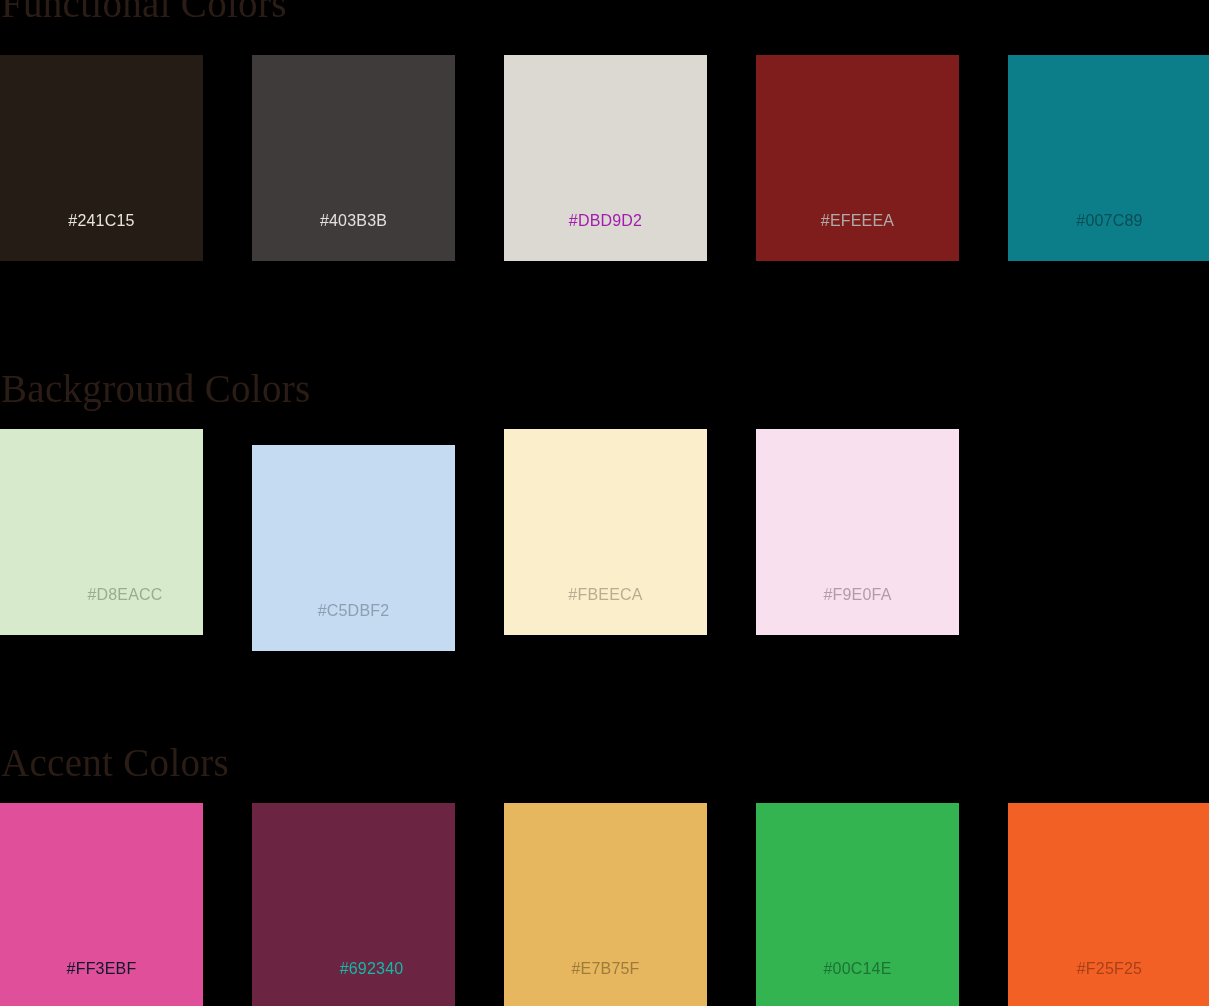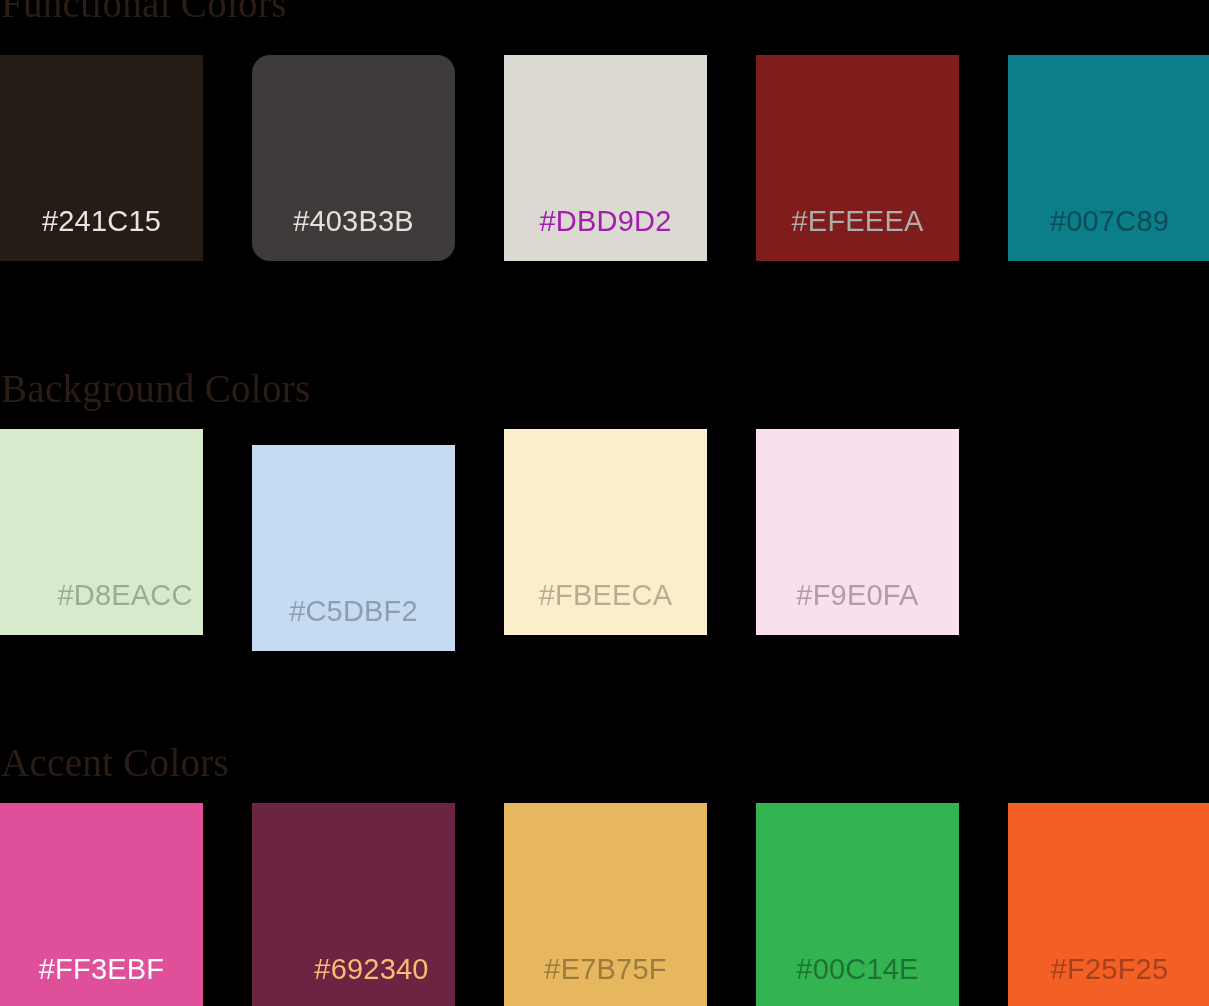--- a/index.html
+++ b/index.html
@@ -62,21 +62,21 @@
     background: transparent;
   }
 
   .swatch-label {
     position: absolute;
     left: 0;
     right: 0;
     bottom: 26px;
     text-align: center;
     font-family: "Liberation Sans", sans-serif;
-    font-size: 29px;
+    font-size: 16px;
     line-height: 28px;
     font-weight: 400;
     letter-spacing: 0.2px;
     white-space: nowrap;
   }
 
   
   #section-functional  { top: -16px; }
   #section-functional .swatch-row { margin-top: 31px; }
 
@@ -90,21 +90,21 @@
 <body style="background-color: rgb(0, 0, 0);">
 
 <div class="palette-page">
 
   <div class="section" id="section-functional">
     <div class="section-heading" style="color: rgb(43, 29, 21);">Functional Colors</div>
     <div class="swatch-row">
       <div class="swatch" style="background-color: rgb(36, 28, 21);">
         <span class="swatch-label" style="color: rgb(232, 228, 222);">#241C15</span>
       </div>
-      <div class="swatch" style="background-color: rgb(64, 59, 59); border-radius: 18px;">
+      <div class="swatch" style="background-color: rgb(64, 59, 59);">
         <span class="swatch-label" style="color: rgb(227, 224, 222);">#403B3B</span>
       </div>
       <div class="swatch" style="background-color: rgb(219, 217, 210);">
         <span class="swatch-label" style="color: #a21caf;">#DBD9D2</span>
       </div>
       <div class="swatch" style="background-color: #7f1d1d; padding-left: 32px;">
         <span class="swatch-label" style="color: rgb(173, 172, 168);">#EFEEEA</span>
       </div>
       <div class="swatch" style="background-color: rgb(11, 126, 138);">
         <span class="swatch-label" style="color: rgb(10, 77, 85);">#007C89</span>
@@ -128,24 +128,24 @@
         <span class="swatch-label" style="color: rgb(180, 155, 172);">#F9E0FA</span>
       </div>
       <div class="swatch empty"></div>
     </div>
   </div>
 
   <div class="section" id="section-accent">
     <div class="section-heading" style="color: rgb(43, 29, 21);">Accent Colors</div>
     <div class="swatch-row">
       <div class="swatch" style="background-color: rgb(224, 80, 154);">
-        <span class="swatch-label" style="color: #ffffff;">#FF3EBF</span>
+        <span class="swatch-label" style="color: #0f172a;">#FF3EBF</span>
       </div>
       <div class="swatch" style="background-color: rgb(107, 36, 66);">
-        <span class="swatch-label" style="color: #fdba74; padding-left: 36px;">#692340</span>
+        <span class="swatch-label" style="color: #14b8a6; padding-left: 36px;">#692340</span>
       </div>
       <div class="swatch" style="background-color: rgb(231, 183, 95);">
         <span class="swatch-label" style="color: rgb(156, 123, 60);">#E7B75F</span>
       </div>
       <div class="swatch" style="background-color: rgb(51, 180, 81);">
         <span class="swatch-label" style="color: rgb(29, 115, 53);">#00C14E</span>
       </div>
       <div class="swatch" style="background-color: rgb(242, 96, 37);">
         <span class="swatch-label" style="color: rgb(168, 64, 26);">#F25F25</span>
       </div>

